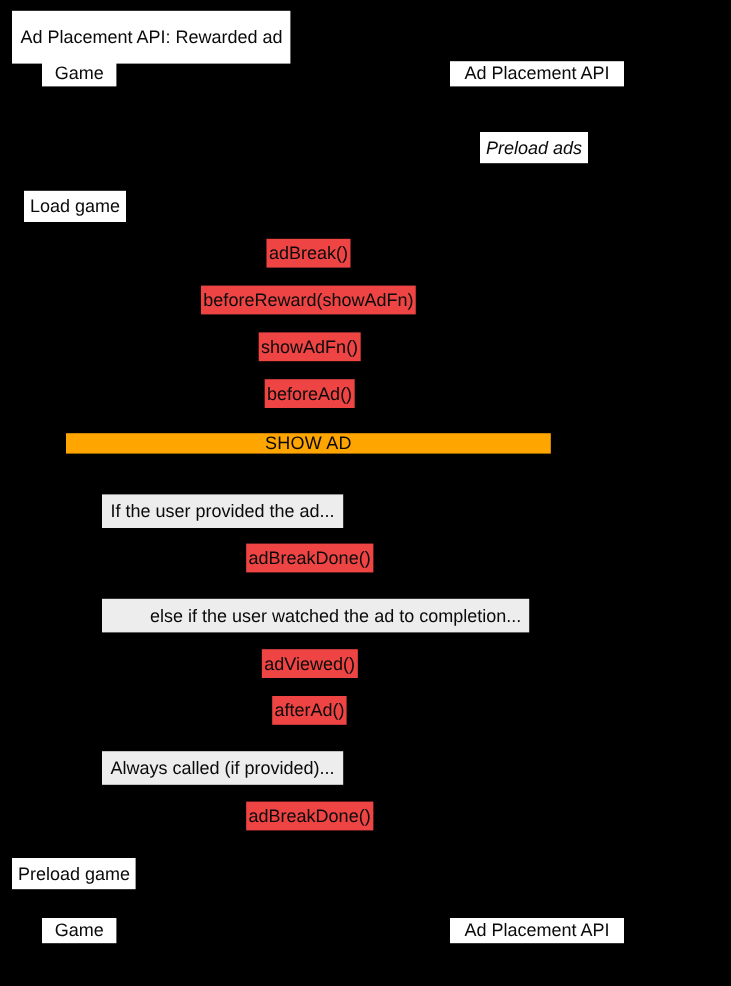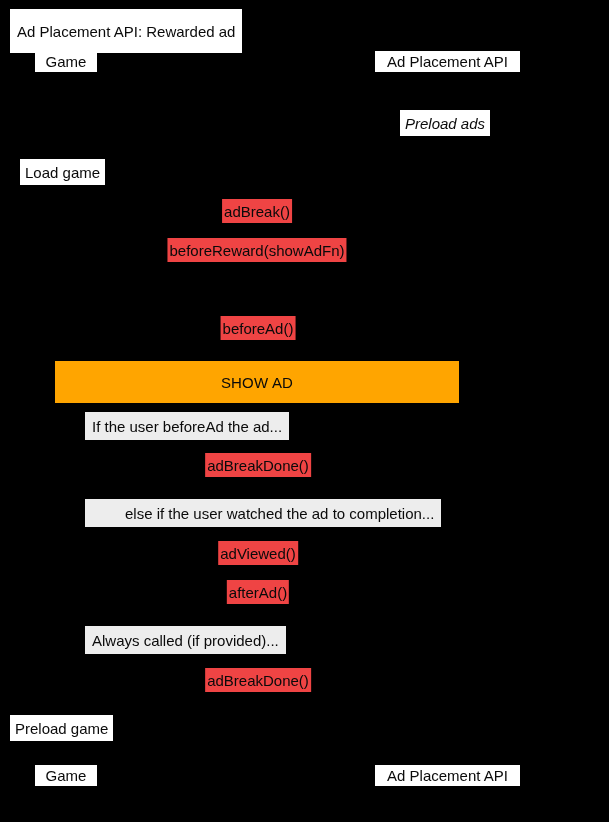--- a/index.html
+++ b/index.html
@@ -97,21 +97,21 @@
   }
   .c-dismissed { top: 412px; }
   .c-watched   { top: 499px; padding-left: 40px; }
   .c-always    { top: 626px; }
 
   
   .showad-bar {
     left: 55px;
     top: 361px;
     width: 404px;
-    height: 42px;
+    height: 17px;
     background: #ffa500;
     color: #0a0a0a;
     font-size: 15px;
     justify-content: center;
     letter-spacing: 0.2px;
   }
 </style>
 </head>
 <body>
 
@@ -124,26 +124,27 @@
   <div class="box participant p-api-top">Ad Placement API</div>
 
   <div class="box note n-preload">Preload ads</div>
 
   <div class="box note n-load">Load game</div>
 
   <div class="box msg m-adbreak">adBreak()</div>
 
   <div class="box msg m-beforereward">beforeReward(showAdFn)</div>
 
+  <div class="box msg m-showadfn">showAdFn()</div>
 
   <div class="box msg m-beforead">beforeAd()</div>
 
   <div class="box showad-bar">SHOW AD</div>
 
-  <div class="box cond c-dismissed">If the user beforeAd the ad...</div>
+  <div class="box cond c-dismissed">If the user provided the ad...</div>
 
   <div class="box msg m-addismissed">adBreakDone()</div>
 
   <div class="box cond c-watched">else if the user watched the ad to completion...</div>
 
   <div class="box msg m-adviewed">adViewed()</div>
 
   <div class="box msg m-afterad">afterAd()</div>
 
   <div class="box cond c-always">Always called (if provided)...</div>

